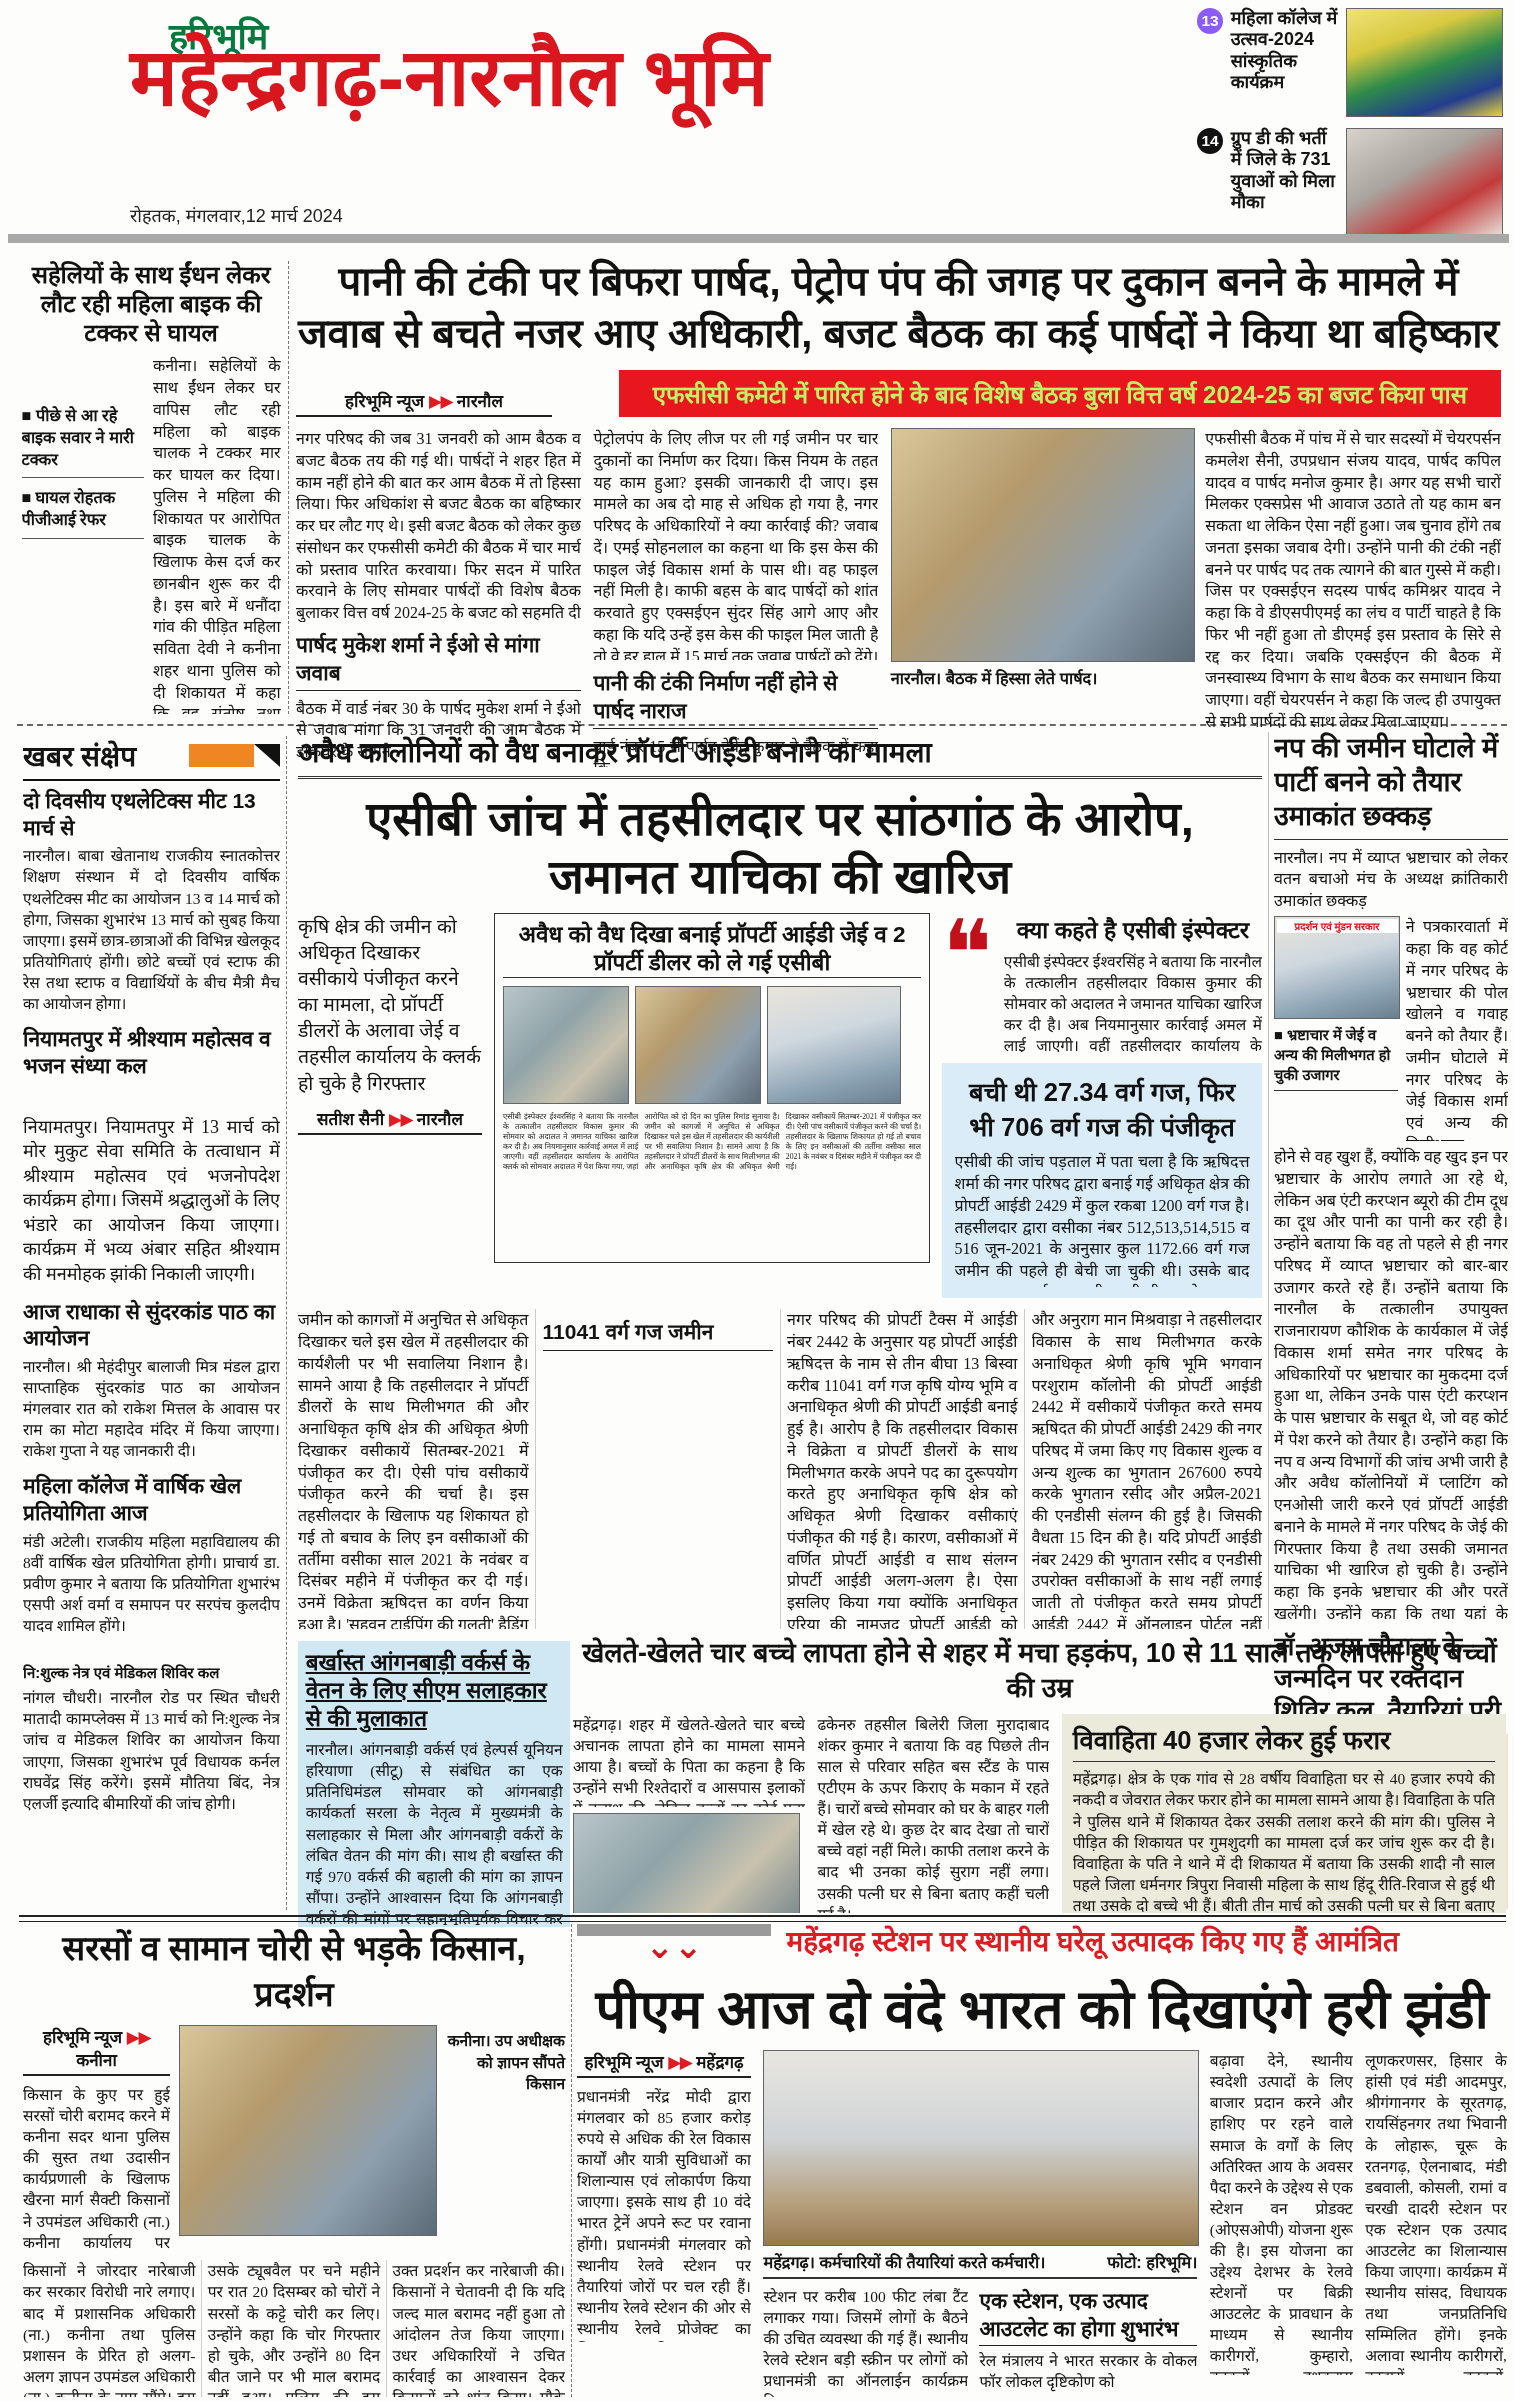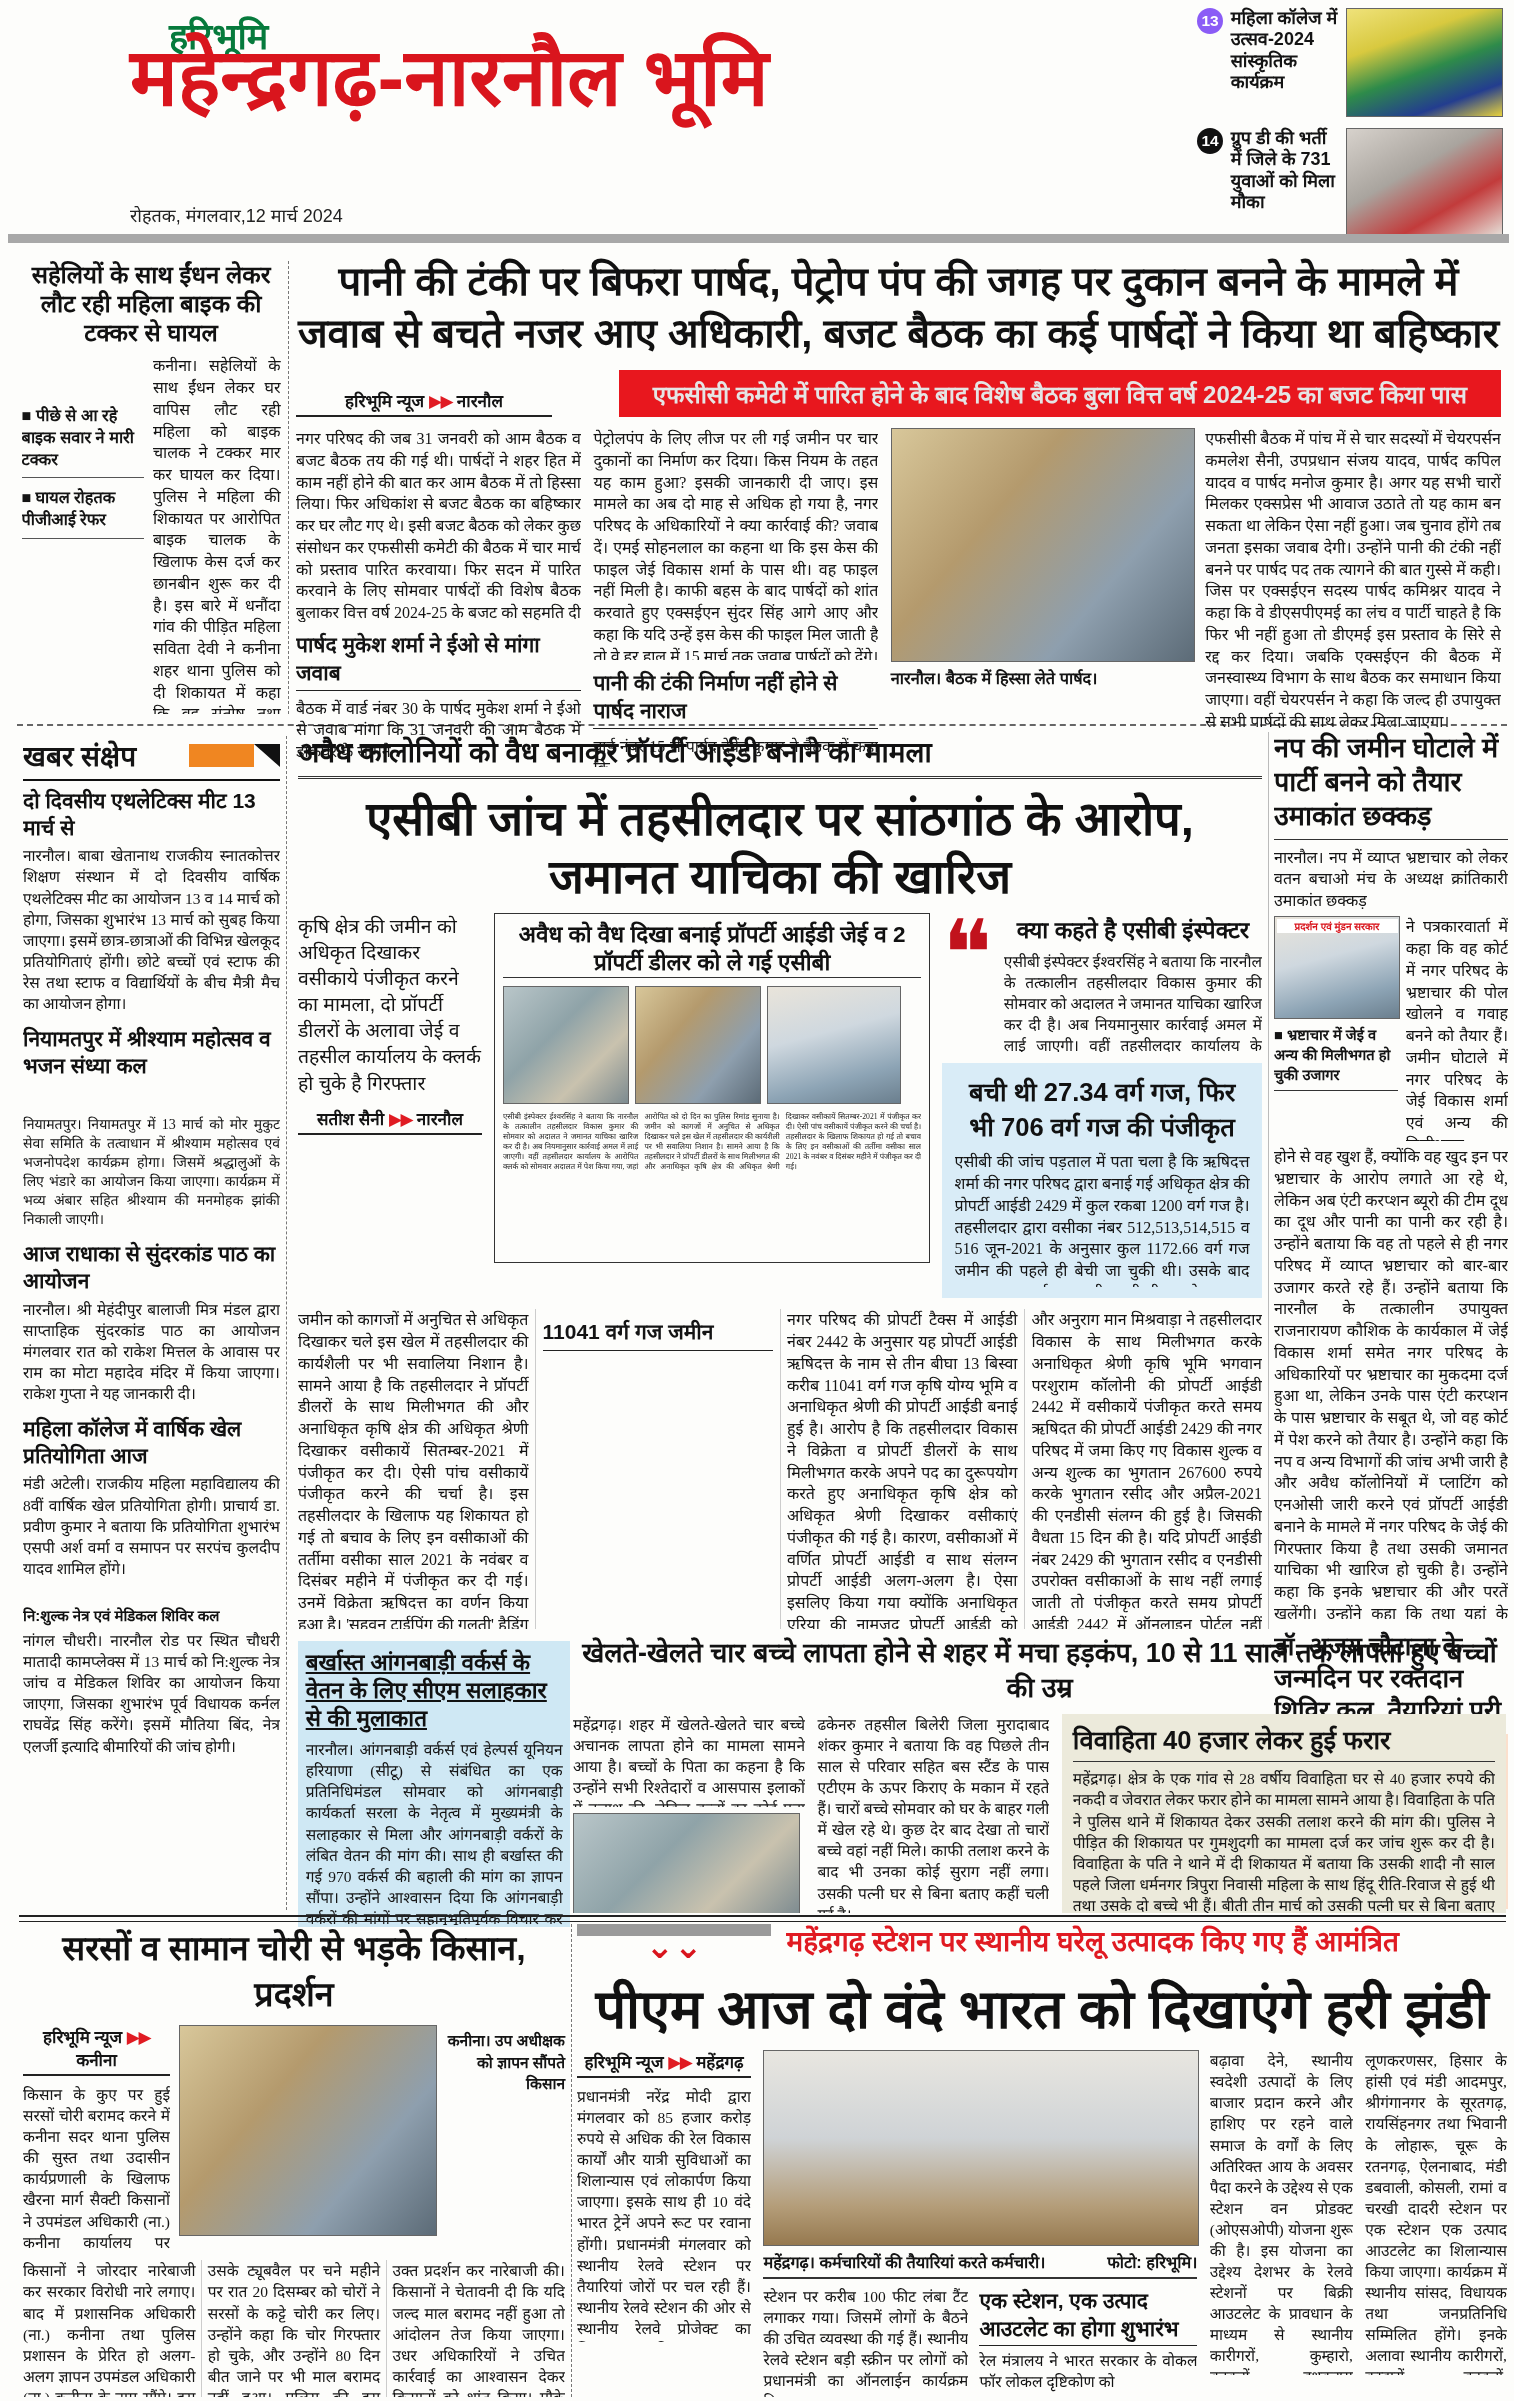--- a/index.html
+++ b/index.html
@@ -66,21 +66,21 @@
 
     <div class="abs" style="left:279px;top:6.2px;width:1205px;">
       <div class="hd" style="font-size:40px;line-height:1.3;text-align:center;">पानी की टंकी पर बिफरा पार्षद, पेट्रोप पंप की जगह पर दुकान बनने के मामले में जवाब से बचते नजर आए अधिकारी, बजट बैठक का कई पार्षदों ने किया था बहिष्कार</div>
 
       <div style="display:flex;align-items:flex-end;gap:18.6px;margin-top:11px;">
         <div class="byline" style="width:256px;">
           <span>हरिभूमि न्यूज</span>
           <span class="arr">▶▶</span>
           <span>नारनौल</span>
         </div>
-        <div class="sans" style="flex:1;background:#e8171e;color:#e5e5e5;font-weight:900;font-size:24px;text-align:center;padding:7px 4.6px;margin-left:48px;">एफसीसी कमेटी में पारित होने के बाद विशेष बैठक बुला वित्त वर्ष 2024-25 का बजट किया पास</div>
+        <div class="sans" style="flex:1;background:#e8171e;color:#bef264;font-weight:900;font-size:24px;text-align:center;padding:7px 4.6px;margin-left:48px;">एफसीसी कमेटी में पारित होने के बाद विशेष बैठक बुला वित्त वर्ष 2024-25 का बजट किया पास</div>
       </div>
 
       <div class="col-flex" style="margin-top:11px;height:339px;">
         <div style="width:285px;overflow:hidden;">
           <div class="body-txt" style="height:194px;">नगर परिषद की जब 31 जनवरी को आम बैठक व बजट बैठक तय की गई थी। पार्षदों ने शहर हित में काम नहीं होने की बात कर आम बैठक में तो हिस्सा लिया। फिर अधिकांश से बजट बैठक का बहिष्कार कर घर लौट गए थे। इसी बजट बैठक को लेकर कुछ संसोधन कर एफसीसी कमेटी की बैठक में चार मार्च को प्रस्ताव पारित करवाया। फिर सदन में पारित करवाने के लिए सोमवार पार्षदों की विशेष बैठक बुलाकर वित्त वर्ष 2024-25 के बजट को सहमति दी गई। इस बैठक में चेयरपर्सन कमलेश सैनी, उपप्रधान संजय यादव, ईओ दीपक गोयल, एक्सईएन सुंदरलाल श्योराण, एमई सोहनलाल इत्यादि मौजूद रहे।</div>
           <div class="subhead">पार्षद मुकेश शर्मा ने ईओ से मांगा जवाब</div>
           <div class="body-txt">बैठक में वार्ड नंबर 30 के पार्षद मुकेश शर्मा ने ईओ से जवाब मांगा कि 31 जनवरी की आम बैठक में डाकघर के सामने</div>
         </div>
         <div style="width:285px;overflow:hidden;">
           <div class="body-txt" style="height:232px;">पेट्रोलपंप के लिए लीज पर ली गई जमीन पर चार दुकानों का निर्माण कर दिया। किस नियम के तहत यह काम हुआ? इसकी जानकारी दी जाए। इस मामले का अब दो माह से अधिक हो गया है, नगर परिषद के अधिकारियों ने क्या कार्रवाई की? जवाब दें। एमई सोहनलाल का कहना था कि इस केस की फाइल जेई विकास शर्मा के पास थी। वह फाइल नहीं मिली है। काफी बहस के बाद पार्षदों को शांत करवाते हुए एक्सईएन सुंदर सिंह आगे आए और कहा कि यदि उन्हें इस केस की फाइल मिल जाती है तो वे हर हाल में 15 मार्च तक जवाब पार्षदों को देंगे। इस दौरान चेयरपर्सन कमलेश सैनी ने कहा कि एक-दो को नहीं इसका जवाब सभी पार्षदों को दें। जिस पर एक्सईएन ने सहमति जताई।</div>
@@ -106,21 +106,21 @@
         <div style="width:0;height:0;border-top:23px solid #111;border-left:26px solid transparent;"></div>
       </div>
     </div>
 
     <div style="margin-top:7.7px;">
       <div class="hd" style="font-size:21px;line-height:1.25;margin-bottom:4.6px;">दो दिवसीय एथलेटिक्स मीट 13 मार्च से</div>
       <div class="body-txt" style="font-size:15.5px;">नारनौल। बाबा खेतानाथ राजकीय स्नातकोत्तर शिक्षण संस्थान में दो दिवसीय वार्षिक एथलेटिक्स मीट का आयोजन 13 व 14 मार्च को होगा, जिसका शुभारंभ 13 मार्च को सुबह किया जाएगा। इसमें छात्र-छात्राओं की विभिन्न खेलकूद प्रतियोगिताएं होंगी। छोटे बच्चों एवं स्टाफ की रेस तथा स्टाफ व विद्यार्थियों के बीच मैत्री मैच का आयोजन होगा।</div>
     </div>
     <div style="margin-top:12.4px;">
       <div class="hd" style="font-size:21px;line-height:1.25;margin-bottom:4.6px;">नियामतपुर में श्रीश्याम महोत्सव व भजन संध्या कल</div>
-      <div class="body-txt" style="font-size:14px;margin-top:36px;">नियामतपुर। नियामतपुर में 13 मार्च को मोर मुकुट सेवा समिति के तत्वाधान में श्रीश्याम महोत्सव एवं भजनोपदेश कार्यक्रम होगा। जिसमें श्रद्धालुओं के लिए भंडारे का आयोजन किया जाएगा। कार्यक्रम में भव्य अंबार सहित श्रीश्याम की मनमोहक झांकी निकाली जाएगी।</div>
+      <div class="body-txt" style="font-size:18px;margin-top:36px;">नियामतपुर। नियामतपुर में 13 मार्च को मोर मुकुट सेवा समिति के तत्वाधान में श्रीश्याम महोत्सव एवं भजनोपदेश कार्यक्रम होगा। जिसमें श्रद्धालुओं के लिए भंडारे का आयोजन किया जाएगा। कार्यक्रम में भव्य अंबार सहित श्रीश्याम की मनमोहक झांकी निकाली जाएगी।</div>
     </div>
     <div style="margin-top:12.4px;">
       <div class="hd" style="font-size:21px;line-height:1.25;margin-bottom:4.6px;">आज राधाका से सुंदरकांड पाठ का आयोजन</div>
       <div class="body-txt" style="font-size:15.5px;">नारनौल। श्री मेहंदीपुर बालाजी मित्र मंडल द्वारा साप्ताहिक सुंदरकांड पाठ का आयोजन मंगलवार रात को राकेश मित्तल के आवास पर राम का मोटा महादेव मंदिर में किया जाएगा। राकेश गुप्ता ने यह जानकारी दी।</div>
     </div>
     <div style="margin-top:12.4px;">
       <div class="hd" style="font-size:21px;line-height:1.25;margin-bottom:4.6px;">महिला कॉलेज में वार्षिक खेल प्रतियोगिता आज</div>
       <div class="body-txt" style="font-size:15.5px;">मंडी अटेली। राजकीय महिला महाविद्यालय की 8वीं वार्षिक खेल प्रतियोगिता होगी। प्राचार्य डा. प्रवीण कुमार ने बताया कि प्रतियोगिता शुभारंभ एसपी अर्श वर्मा व समापन पर सरपंच कुलदीप यादव शामिल होंगे।</div>
     </div>
     <div style="margin-top:12.4px;">

